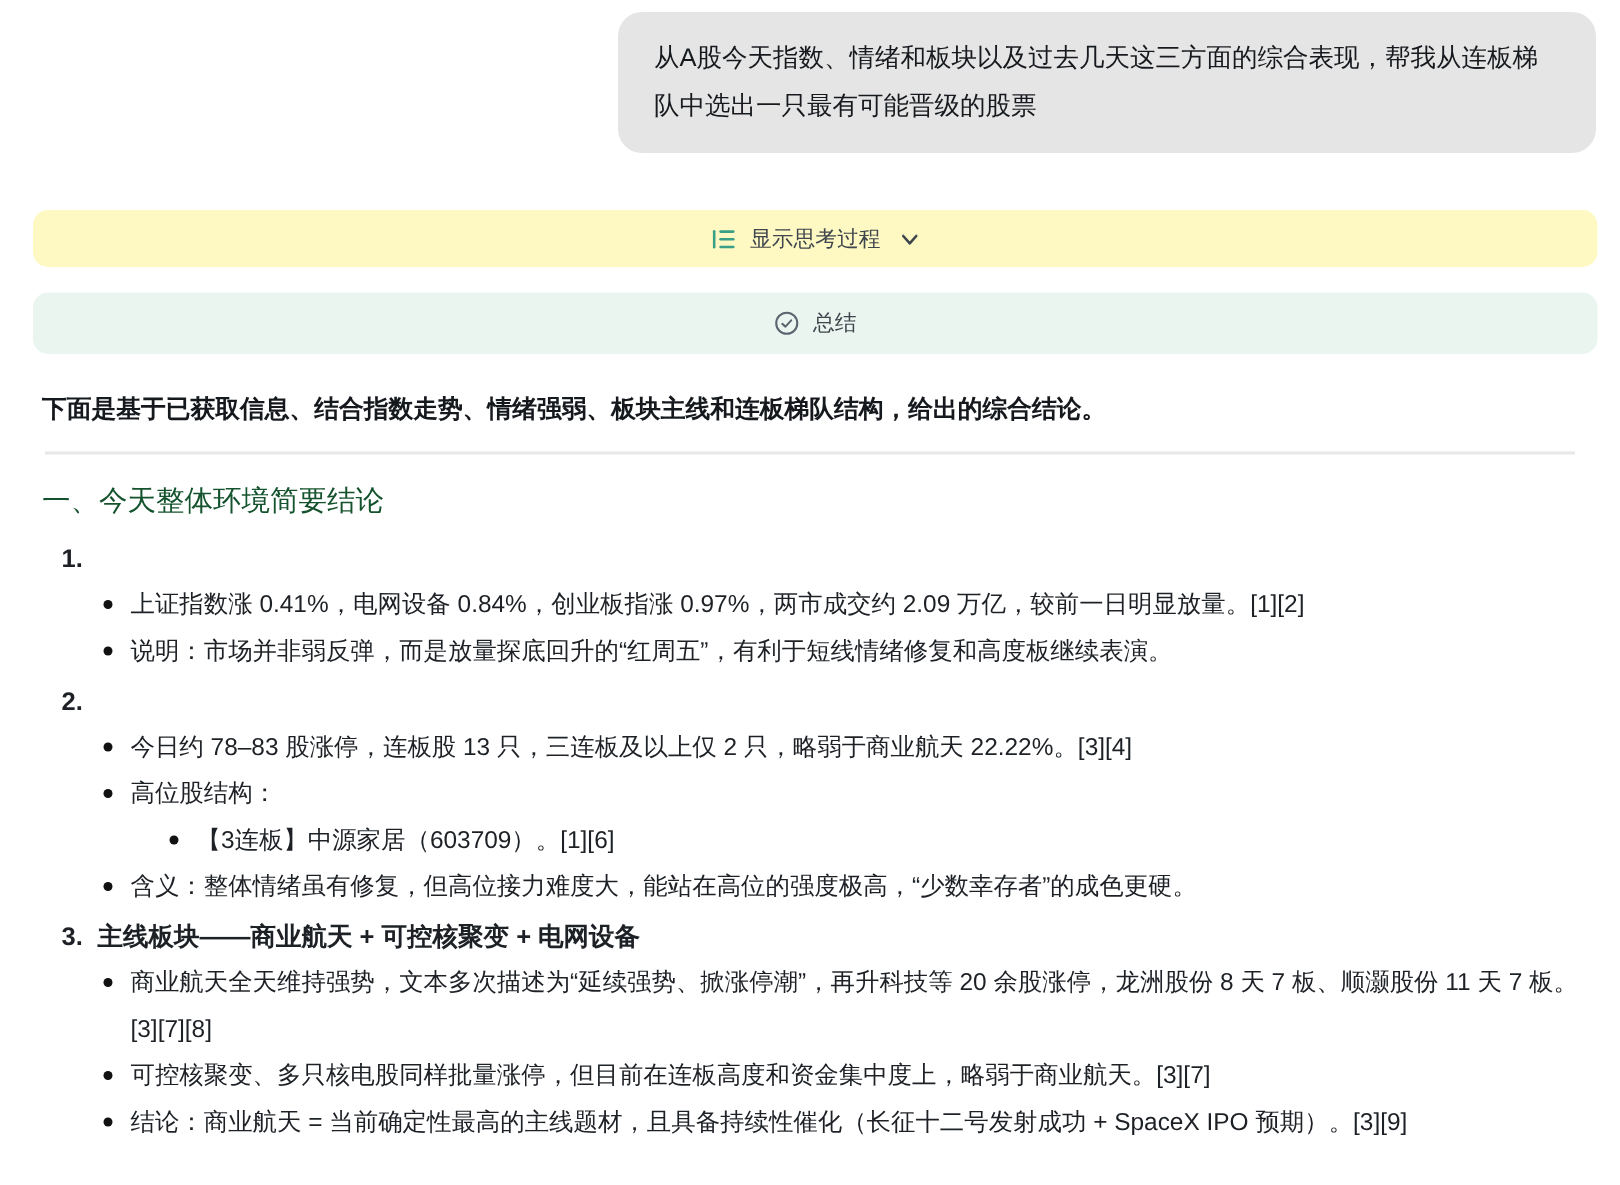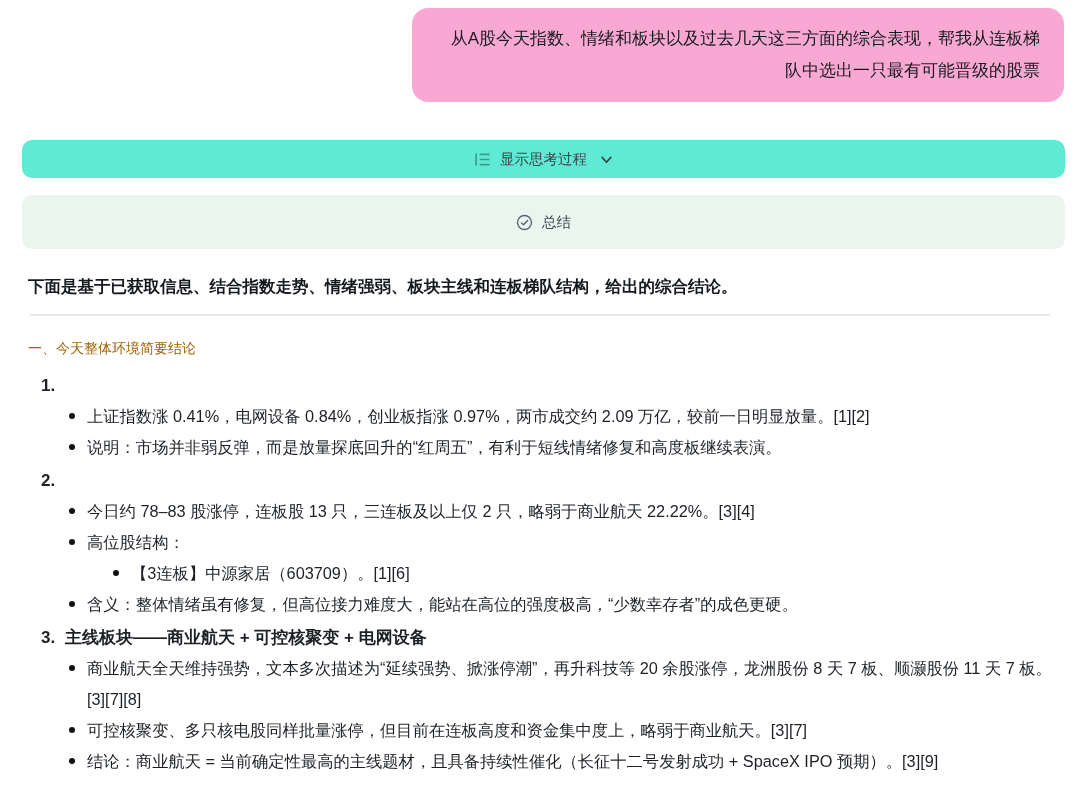--- a/index.html
+++ b/index.html
@@ -4,38 +4,38 @@
 <style>
   html,body{margin:0;padding:0;}
   body{
     width:1080px;height:790px;overflow:hidden;background:#ffffff;
     font-family:"Liberation Sans","DejaVu Sans",sans-serif;
     color:#1d2126;
   }
   
   .user-row{display:flex;justify-content:flex-end;padding:8px 16px 0 0;}
   .user-bubble{
-    max-width:604px;background:#f9a8d4;border-radius:16px;
-    padding:15px 24px;font-size:17px;line-height:32px;color:#16191d;text-align:right;
+    max-width:604px;background:#e5e5e5;border-radius:16px;
+    padding:15px 24px;font-size:17px;line-height:32px;color:#16191d;
   }
   
   .bar{
     margin-left:22px;margin-right:15px;border-radius:10px;
     display:flex;align-items:center;justify-content:center;gap:9px;
     font-size:14.5px;color:#3f454c;cursor:pointer;
   }
-  .thinking-bar{margin-top:38px;height:38px;background:#5eead4;}
-  .summary-bar{margin-top:17px;height:54px;background:#eaf5f0;}
+  .thinking-bar{margin-top:38px;height:38px;background:#fef9c3;}
+  .summary-bar{margin-top:17px;height:41px;background:#eaf5f0;}
   .bar .icon{display:flex;align-items:center;}
   .chev{margin-left:4px;}
   
   .content{padding:0 28px 0 28px;}
   .intro{margin:24px 0 0 0;font-size:16.5px;line-height:26px;color:#15181c;font-weight:bold;}
   .divider{border:none;border-top:2px solid #e8e8ea;margin:15px 2px 0 2px;height:0;}
-  .section-heading{margin:19px 0 0 0;font-weight:400;font-size:14px;line-height:26px;color:#a16207;}
+  .section-heading{margin:19px 0 0 0;font-weight:400;font-size:19px;line-height:26px;color:#14532d;}
   .olist{margin-top:9px;}
   .sec-row{display:flex;font-size:17px;line-height:31px;margin-top:2px;}
   .onum{width:24px;flex:none;font-weight:700;padding-left:13px;box-sizing:content-box;}
   .otitle{font-weight:700;}
   .bullet{display:flex;font-size:16.3px;line-height:31px;}
   .bullet .btext{flex:1;}
   .lvl1{padding-left:41px;}
   .lvl2{padding-left:85px;}
   .dot{width:6px;height:6px;border-radius:50%;background:#111;flex:none;margin:12px 12px 0 0;}
   b{font-weight:400;text-align:center;}

